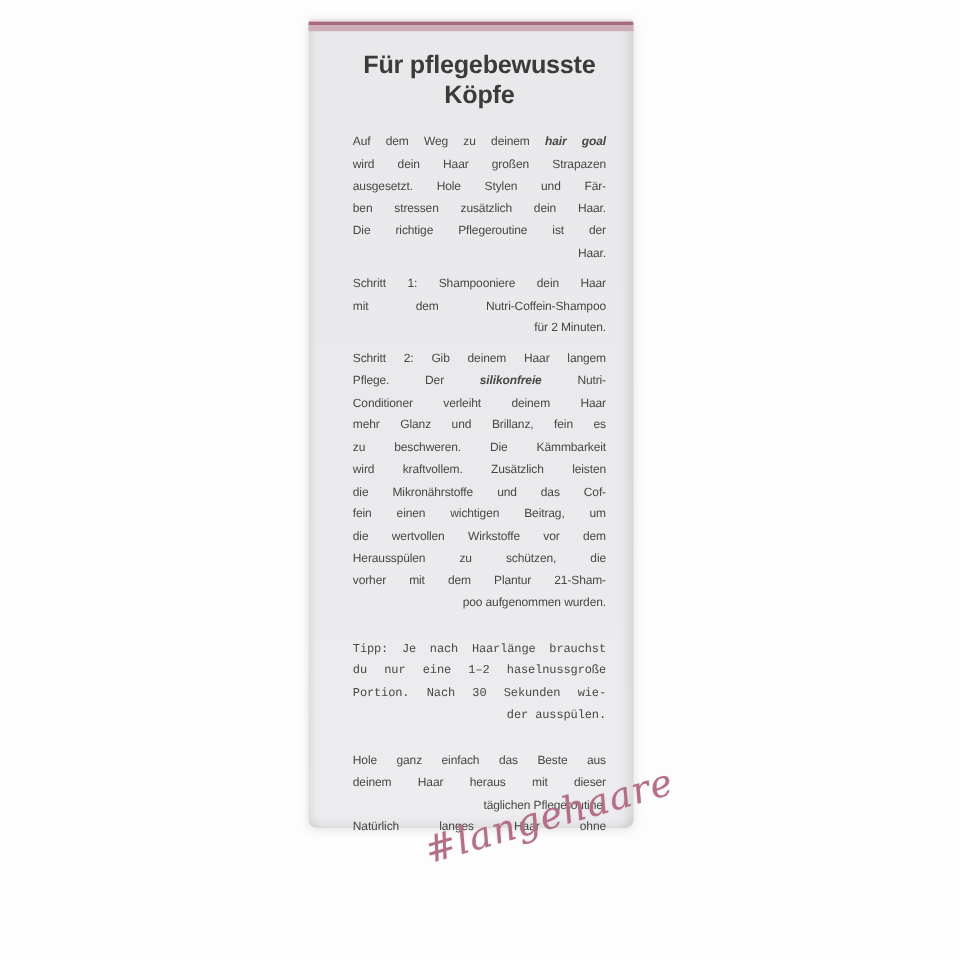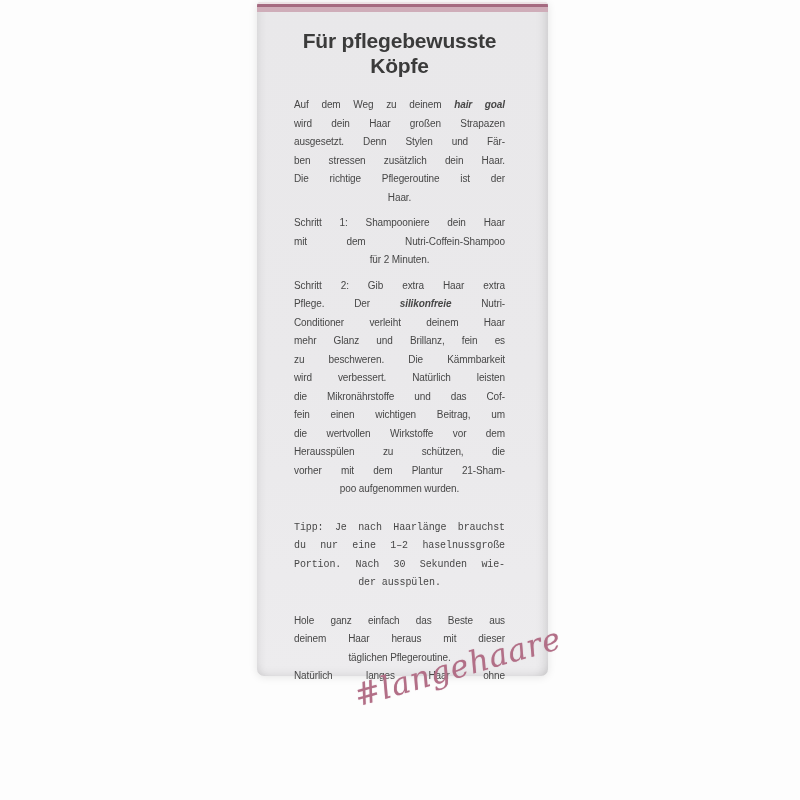--- a/index.html
+++ b/index.html
@@ -4,49 +4,48 @@
 <style>
   html,body{margin:0;padding:0;}
   body{
     width:800px;height:800px;position:relative;overflow:hidden;
     background:#fdfdfd;
     font-family:"Liberation Sans",sans-serif;
   }
   .stage{position:absolute;inset:0;}
   
   .box{
-    position:absolute;left:257px;top:2px;width:271px;height:674px;
+    position:absolute;left:257px;top:16px;width:271px;height:674px;
     background:linear-gradient(180deg,#e9e8ea 0%,#eae9eb 55%,#edecee 100%);
     border-radius:4px 4px 7px 7px;
     box-shadow:0 1px 9px rgba(0,0,0,.10),
                inset 9px 0 10px -8px rgba(0,0,0,.10),
                inset -9px 0 12px -8px rgba(0,0,0,.16),
                inset 0 -10px 12px -10px rgba(0,0,0,.10);
-    padding-left:20px;
   }
   
   .strip{position:absolute;top:0;left:0;right:0;height:10px;border-radius:4px 4px 0 0;overflow:hidden;}
   .strip-hi{height:2px;background:#ece2e5;}
   .strip-dark{height:3px;background:#a56a80;}
   .strip-light{height:5px;background:#cfadb9;box-shadow:0 1px 2px rgba(120,80,95,.25);}
   .content{
     position:absolute;top:10px;left:37px;width:211px;
     padding-top:6px;
     color:#474747;
   }
   .title{
     margin:10px 0 18px 0;
     font-size:21px;line-height:25px;font-weight:bold;
     letter-spacing:-.2px;color:#3b3b3b;text-align:center;
   }
   .para{margin:0 0 7px 0;font-size:10px;line-height:18.5px;letter-spacing:-.1px;}
   .para.gap-lg{margin-top:20px;font-family:Liberation Mono, monospace;}
   .para.gap-md{margin-top:19px;}
   .para.tight{margin-bottom:0;}
-  .line{text-align:center;white-space:normal;}
+  .line{text-align:right;white-space:normal;}
   .line.j{text-align:justify;text-align-last:justify;}
   .em{font-weight:bold;font-style:italic;}
   
   .hashtag{
     position:absolute;left:98px;top:676px;width:180px;
     transform:rotate(-16deg);transform-origin:left center;
     font-family:"DejaVu Serif",serif;font-style:italic;
     font-size:31px;color:#b26f87;letter-spacing:1px;
     text-shadow:0 0 1px rgba(178,111,135,.4);
   }
@@ -62,39 +61,39 @@
       <div class="strip-dark"></div>
       <div class="strip-light"></div>
     </div>
 
     <div class="content">
       <h1 class="title">Für pflegebewusste Köpfe</h1>
 
       <div class="para">
           <div class="line j"><span>Auf dem Weg zu deinem </span><span class="em">hair goal</span></div>
           <div class="line j"><span>wird dein Haar großen Strapazen</span></div>
-          <div class="line j"><span>ausgesetzt. Denn Stylen und Fär-</span></div>
+          <div class="line j"><span>ausgesetzt. Hole Stylen und Fär-</span></div>
           <div class="line j"><span>ben stressen zusätzlich dein Haar.</span></div>
           <div class="line j"><span>Die richtige Pflegeroutine ist der</span></div>
           <div class="line"><span>Haar.</span></div>
         </div>
 
       <div class="para">
           <div class="line j"><span>Schritt 1: Shampooniere dein Haar</span></div>
           <div class="line j"><span>mit dem Nutri-Coffein-Shampoo</span></div>
           <div class="line"><span>für 2 Minuten.</span></div>
         </div>
 
       <div class="para">
-          <div class="line j"><span>Schritt 2: Gib extra Haar extra</span></div>
+          <div class="line j"><span>Schritt 2: Gib deinem Haar langem</span></div>
           <div class="line j"><span>Pflege. Der </span><span class="em">silikonfreie</span><span> Nutri-</span></div>
           <div class="line j"><span>Conditioner verleiht deinem Haar</span></div>
           <div class="line j"><span>mehr Glanz und Brillanz, fein es</span></div>
           <div class="line j"><span>zu beschweren. Die Kämmbarkeit</span></div>
-          <div class="line j"><span>wird verbessert. Natürlich leisten</span></div>
+          <div class="line j"><span>wird kraftvollem. Zusätzlich leisten</span></div>
           <div class="line j"><span>die Mikronährstoffe und das Cof-</span></div>
           <div class="line j"><span>fein einen wichtigen Beitrag, um</span></div>
           <div class="line j"><span>die wertvollen Wirkstoffe vor dem</span></div>
           <div class="line j"><span>Herausspülen zu schützen, die</span></div>
           <div class="line j"><span>vorher mit dem Plantur 21-Sham-</span></div>
           <div class="line"><span>poo aufgenommen wurden.</span></div>
         </div>
 
       <div class="para gap-lg">
           <div class="line j"><span>Tipp: Je nach Haarlänge brauchst</span></div>

